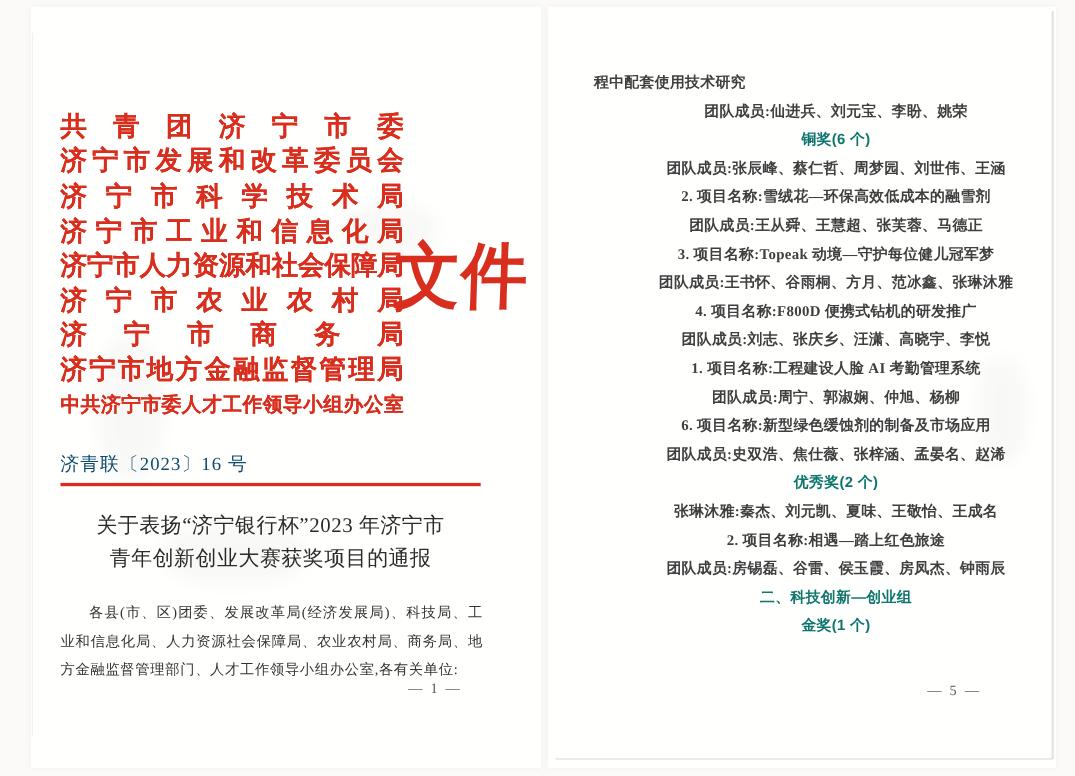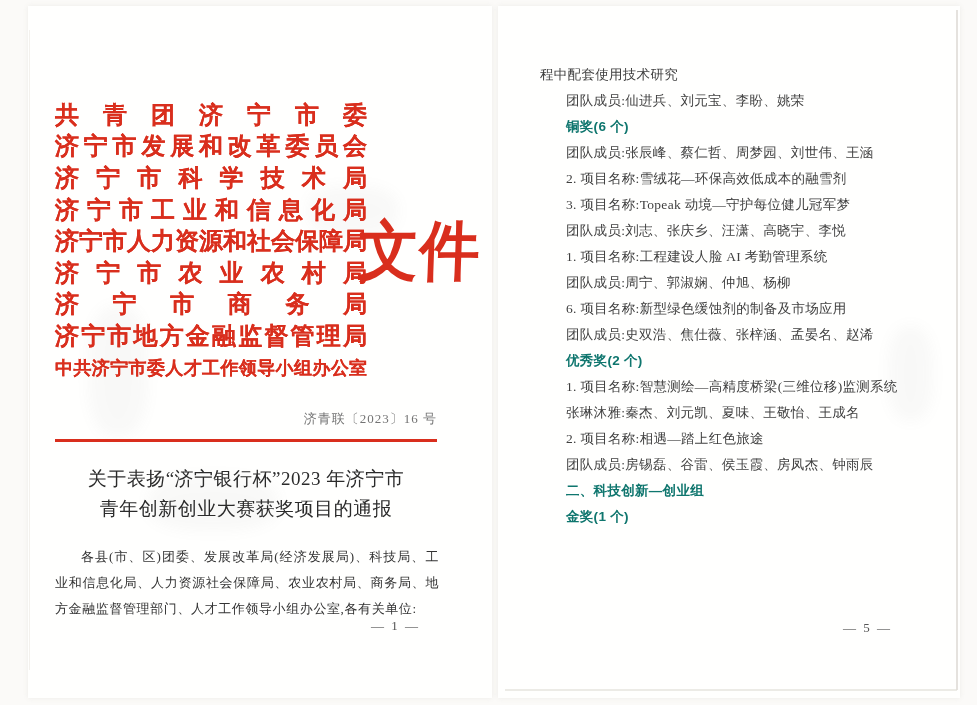--- a/index.html
+++ b/index.html
@@ -28,22 +28,22 @@
     text-shadow:0 0 .4px var(--accent-red,#d92e1d);
   }
   .file-label{
     position:absolute;left:332px;top:202px;
     color:var(--accent-red,#d92e1d);
     font-family:"Liberation Sans", sans-serif;font-weight:900;
     font-size:60px;letter-spacing:1px;transform:skewX(-2deg) scaleY(1.08);
     transform-origin:left top;
   }
   .doc-number{
-    position:absolute;left:27px;top:404px;width:382px;text-align:right;
-    font-size:13px;color:#737373;letter-spacing:1px;
+    position:absolute;left:27px;top:404px;width:382px;text-align:left;
+    font-size:17px;color:#0c4a6e;letter-spacing:1px;
   }
   .red-divider{
     position:absolute;left:27px;top:433px;width:382px;height:2.5px;
     background:var(--accent-red,#d92e1d);
   }
   .doc-title{
     position:absolute;left:12px;top:458px;width:412px;text-align:center;
     font-size:19px;font-weight:400;color:#2b2b2b;line-height:30px;letter-spacing:.5px;
   }
   .salutation{
@@ -51,23 +51,23 @@
     font-size:13px;line-height:26px;color:#333;font-weight:500;
     text-indent:2em;text-align:justify;letter-spacing:.6px;
   }
   .page-number{font-size:13px;color:#555;letter-spacing:2px;}
   .pn-left{position:absolute;left:27px;top:612px;width:365px;text-align:right;}
 
   
   .right-lines{position:absolute;left:42px;top:56px;width:414px;}
   .rline{
     height:26px;line-height:26px;font-size:13.5px;color:#3f3f3f;
-    font-weight:400;letter-spacing:.3px;white-space:nowrap;
-  }
-  .rline.member,.rline.project,.rline.award,.rline.section{padding-left:26px;}
+    font-weight:700;letter-spacing:.3px;white-space:nowrap;
+  }
+  .rline.member,.rline.project,.rline.award,.rline.section{padding-left:26px;text-align:center;}
   .rline.award,.rline.section{
     font-family:"Liberation Sans", sans-serif;font-weight:700;color:#0f766e;
   }
   .pn-right{position:absolute;left:42px;top:614px;width:352px;text-align:right;}
 </style>
 </head>
 <body>
 
 <div class="canvas">
 
@@ -207,28 +207,30 @@
 
   <div class="page page-right">
     <div class="smudge" style="left:390px;top:320px;width:45px;height:95px;"></div>
 
     <div class="right-lines" id="right-lines">
         <div class="rline continuation">程中配套使用技术研究</div>
         <div class="rline member">团队成员:仙进兵、刘元宝、李盼、姚荣</div>
         <div class="rline award">铜奖(6 个)</div>
         <div class="rline member">团队成员:张辰峰、蔡仁哲、周梦园、刘世伟、王涵</div>
         <div class="rline project">2. 项目名称:雪绒花—环保高效低成本的融雪剂</div>
+        <div class="rline member">团队成员:王从舜、王慧超、张芙蓉、马德正</div>
         <div class="rline project">3. 项目名称:Topeak 动境—守护每位健儿冠军梦</div>
+        <div class="rline member">团队成员:王书怀、谷雨桐、方月、范冰鑫、张琳沐雅</div>
+        <div class="rline project">4. 项目名称:F800D 便携式钻机的研发推广</div>
         <div class="rline member">团队成员:刘志、张庆乡、汪潇、高晓宇、李悦</div>
         <div class="rline project">1. 项目名称:工程建设人脸 AI 考勤管理系统</div>
         <div class="rline member">团队成员:周宁、郭淑娴、仲旭、杨柳</div>
         <div class="rline project">6. 项目名称:新型绿色缓蚀剂的制备及市场应用</div>
         <div class="rline member">团队成员:史双浩、焦仕薇、张梓涵、孟晏名、赵浠</div>
         <div class="rline award">优秀奖(2 个)</div>
-        <div class="rline project">1. 项目名称:智慧测绘—高精度桥梁(三维位移)监测系统</div>
         <div class="rline member">张琳沐雅:秦杰、刘元凯、夏味、王敬怡、王成名</div>
         <div class="rline project">2. 项目名称:相遇—踏上红色旅途</div>
         <div class="rline member">团队成员:房锡磊、谷雷、侯玉霞、房凤杰、钟雨辰</div>
         <div class="rline section">二、科技创新—创业组</div>
         <div class="rline award">金奖(1 个)</div>
       </div>
 
     <div class="page-number pn-right">— 5 —</div>
   </div>
 

